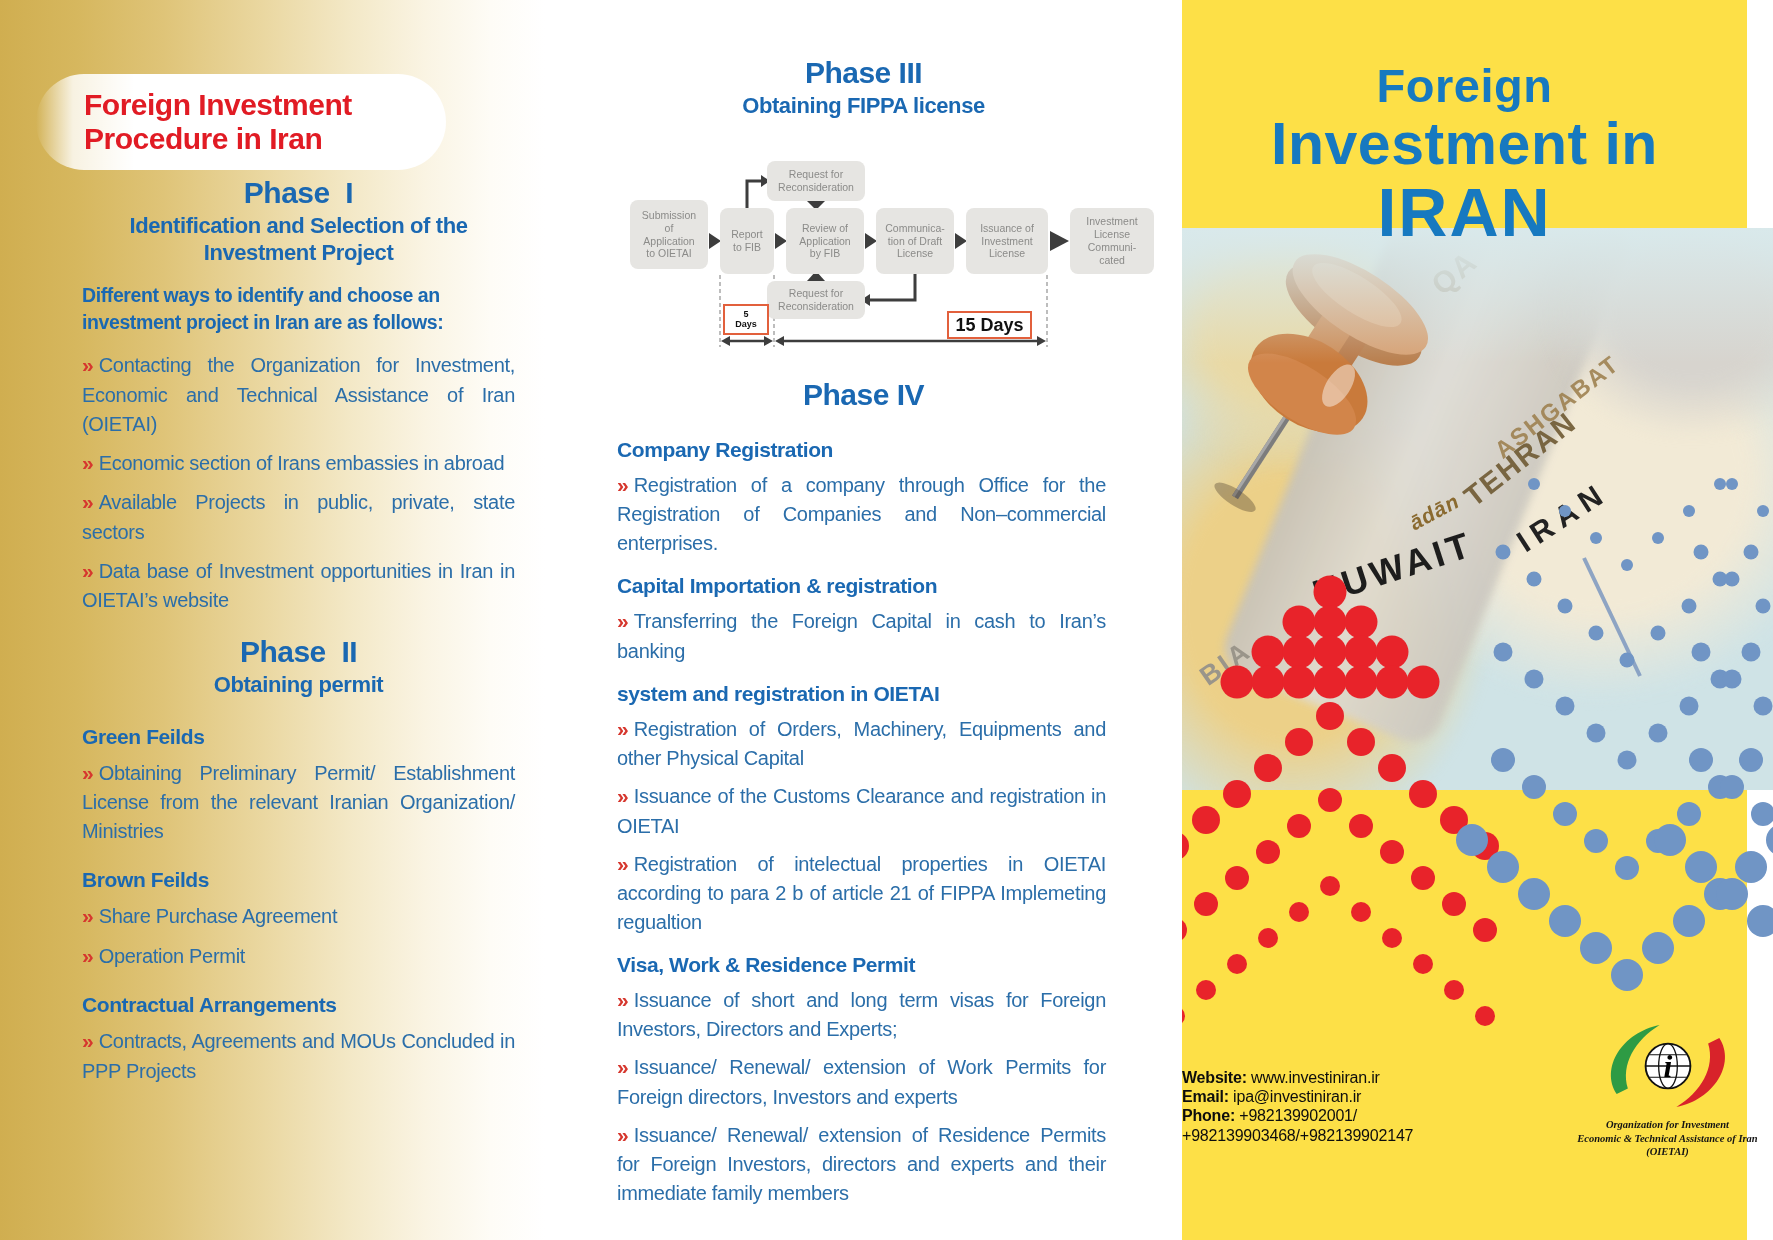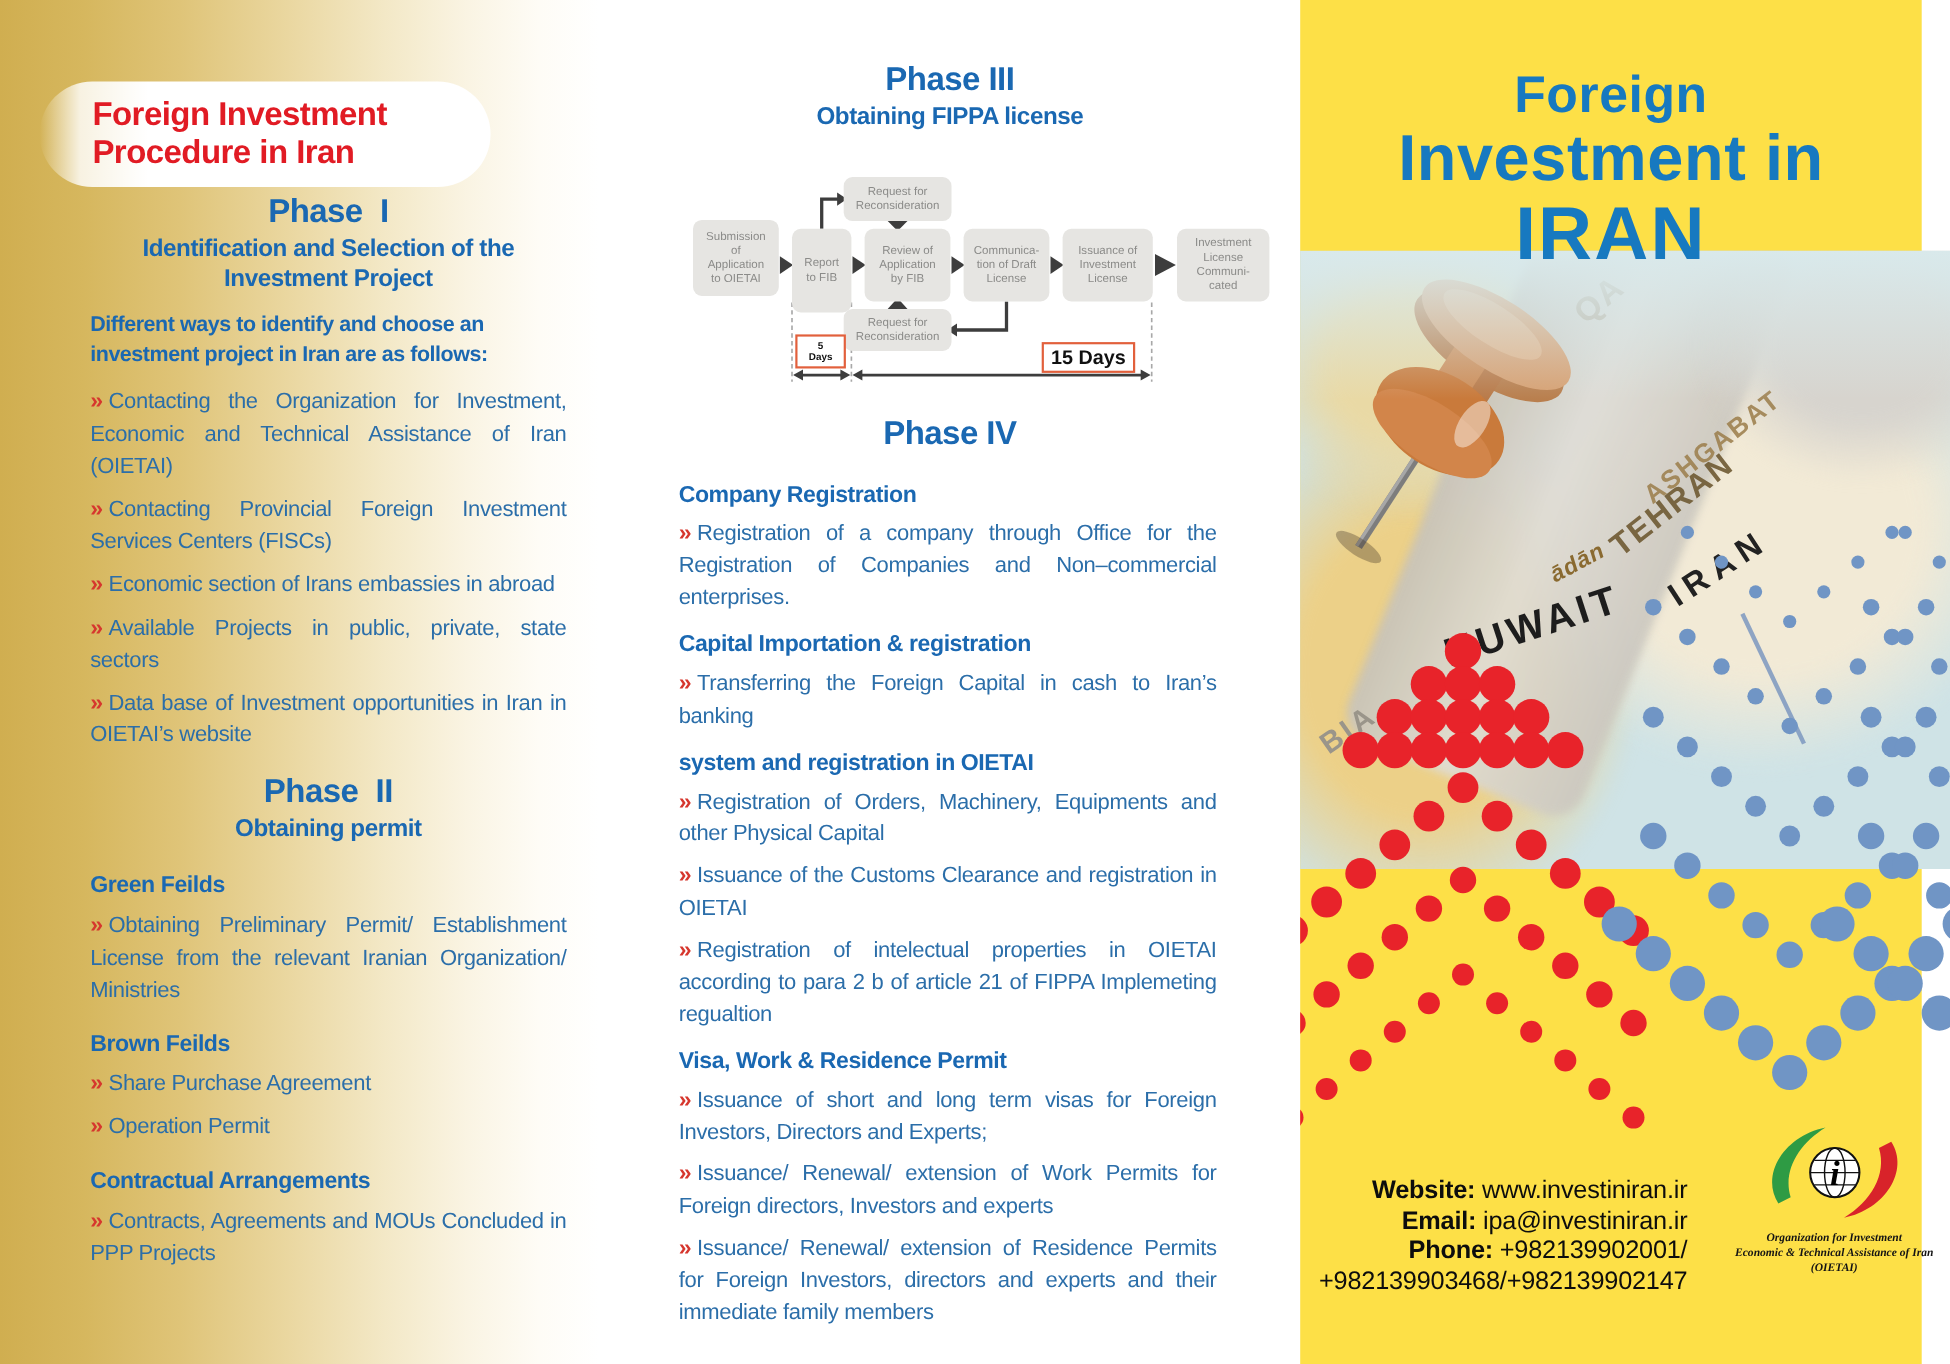--- a/index.html
+++ b/index.html
@@ -32,21 +32,21 @@
   .phase4-h { margin-top:258px; }
   .pm-body .sec-h { margin-top:16px; }
   .pm-body .item { margin:8px 0; }
   .sec-first { margin-top:26px !important; }
 
   
   .flowchart { position:absolute; left:72px; top:148px; width:560px; height:215px; font-family:"Liberation Sans",sans-serif; }
   .fc-box { position:absolute; background:#e6e5e2; border-radius:8px; color:#8b8b89; font-size:10.5px; line-height:1.22;
     display:flex; align-items:center; justify-content:center; text-align:center; white-space:pre-line; padding:2px; }
   .fc-b1 { left:13px;  top:52px; width:78px; height:69px; }
-  .fc-b2 { left:103px; top:60px; width:54px; height:76px; }
+  .fc-b2 { left:103px; top:60px; width:54px; height:66px; }
   .fc-b3 { left:169px; top:60px; width:78px; height:66px; }
   .fc-b4 { left:259px; top:60px; width:78px; height:66px; }
   .fc-b5 { left:349px; top:60px; width:82px; height:66px; }
   .fc-b6 { left:453px; top:60px; width:84px; height:66px; }
   .fc-top { left:150px; top:13px;  width:98px; height:40px; }
   .fc-bot { left:150px; top:133px; width:98px; height:38px; }
   .fc-days { position:absolute; background:#fff; border:2px solid #e2603c; color:#111; font-weight:bold;
     display:flex; align-items:center; justify-content:center; text-align:center; }
   .fc-d5  { left:106px; top:156px; width:46px; height:31px; font-size:9px; line-height:1.1; white-space:pre-line; }
   .fc-d15 { left:330px; top:163px; width:85px; height:28px; font-size:18px; }
@@ -72,22 +72,22 @@
   .lbl-ashgabat { left:300px; top:165px; transform:rotate(-38deg); color:#9b7d4a; font-size:24px; letter-spacing:2px; opacity:.85; }
   .lbl-tehran   { left:272px; top:215px; transform:rotate(-38deg); color:#6f5a33; font-size:29px; letter-spacing:2px; opacity:.9; }
   .lbl-iran     { left:330px; top:272px; transform:rotate(-33deg); color:#222; font-size:30px; letter-spacing:7px; }
   .lbl-kuwait   { left:128px; top:320px; transform:rotate(-18deg); color:#1d1d1d; font-size:36px; letter-spacing:4px; }
   .lbl-adan     { left:226px; top:272px; transform:rotate(-28deg); color:#8a6a30; font-size:21px; font-style:italic; letter-spacing:1px; }
   .lbl-bia      { left:16px;  top:420px; transform:rotate(-35deg); color:#9a958a; font-size:27px; letter-spacing:3px; }
   .lbl-qa       { left:248px; top:28px;  transform:rotate(-40deg); color:#b4aa97; font-size:30px; letter-spacing:2px; opacity:.8; }
 
   .dots { position:absolute; left:0; top:0; z-index:2; pointer-events:none; }
 
-  .contact { position:absolute; left:0; top:1068px; width:352px; text-align:right; z-index:4;
-    font-size:23px; color:#0d0d0d; line-height:1.2; letter-spacing:-0.2px; }
+  .contact { position:absolute; left:0; top:1068px; width:352px; text-align:left; z-index:4;
+    font-size:16px; color:#0d0d0d; line-height:1.2; letter-spacing:-0.2px; }
   .contact b { font-weight:bold; }
   .logo { position:absolute; left:388px; top:1018px; width:195px; text-align:center; z-index:4; }
   .logo-text { font-family:"Liberation Serif", serif; font-style:italic; font-weight:bold; font-size:10.5px; color:#141414; line-height:1.3; }
 </style>
 </head>
 <body>
 
 <div class="page">
 
   <section class="panel-left">
@@ -95,21 +95,20 @@
       <h1>Foreign Investment
 Procedure in Iran</h1>
     </div>
     <div class="pl-content">
       <h2 class="phase-h">Phase&nbsp;&nbsp;I</h2>
       <h3 class="phase-sub">Identification and Selection of the
 Investment Project</h3>
       <p class="intro">Different ways to identify and choose an investment project in Iran are as follows:</p>
       <div class="list">
         <p class="item"><span class="chev">»</span><span>Contacting the Organization for Investment, Economic and Technical Assistance of Iran (OIETAI)</span></p>
-        <p class="item"><span class="chev">»</span><span>Contacting Provincial Foreign Investment Services Centers (FISCs)</span></p>
         <p class="item"><span class="chev">»</span><span>Economic section of Irans embassies in abroad</span></p>
         <p class="item"><span class="chev">»</span><span>Available Projects in public, private, state sectors</span></p>
         <p class="item"><span class="chev">»</span><span>Data base of Investment opportunities in Iran in OIETAI’s website</span></p>
       </div>
       <h2 class="phase-h mt-phase2">Phase&nbsp;&nbsp;II</h2>
       <h3 class="phase-sub">Obtaining permit</h3>
 
       <h4 class="sec-h mt-green">Green Feilds</h4>
       <p class="item"><span class="chev">»</span><span>Obtaining Preliminary Permit/ Establishment License from the relevant Iranian Organization/ Ministries</span></p>
 

